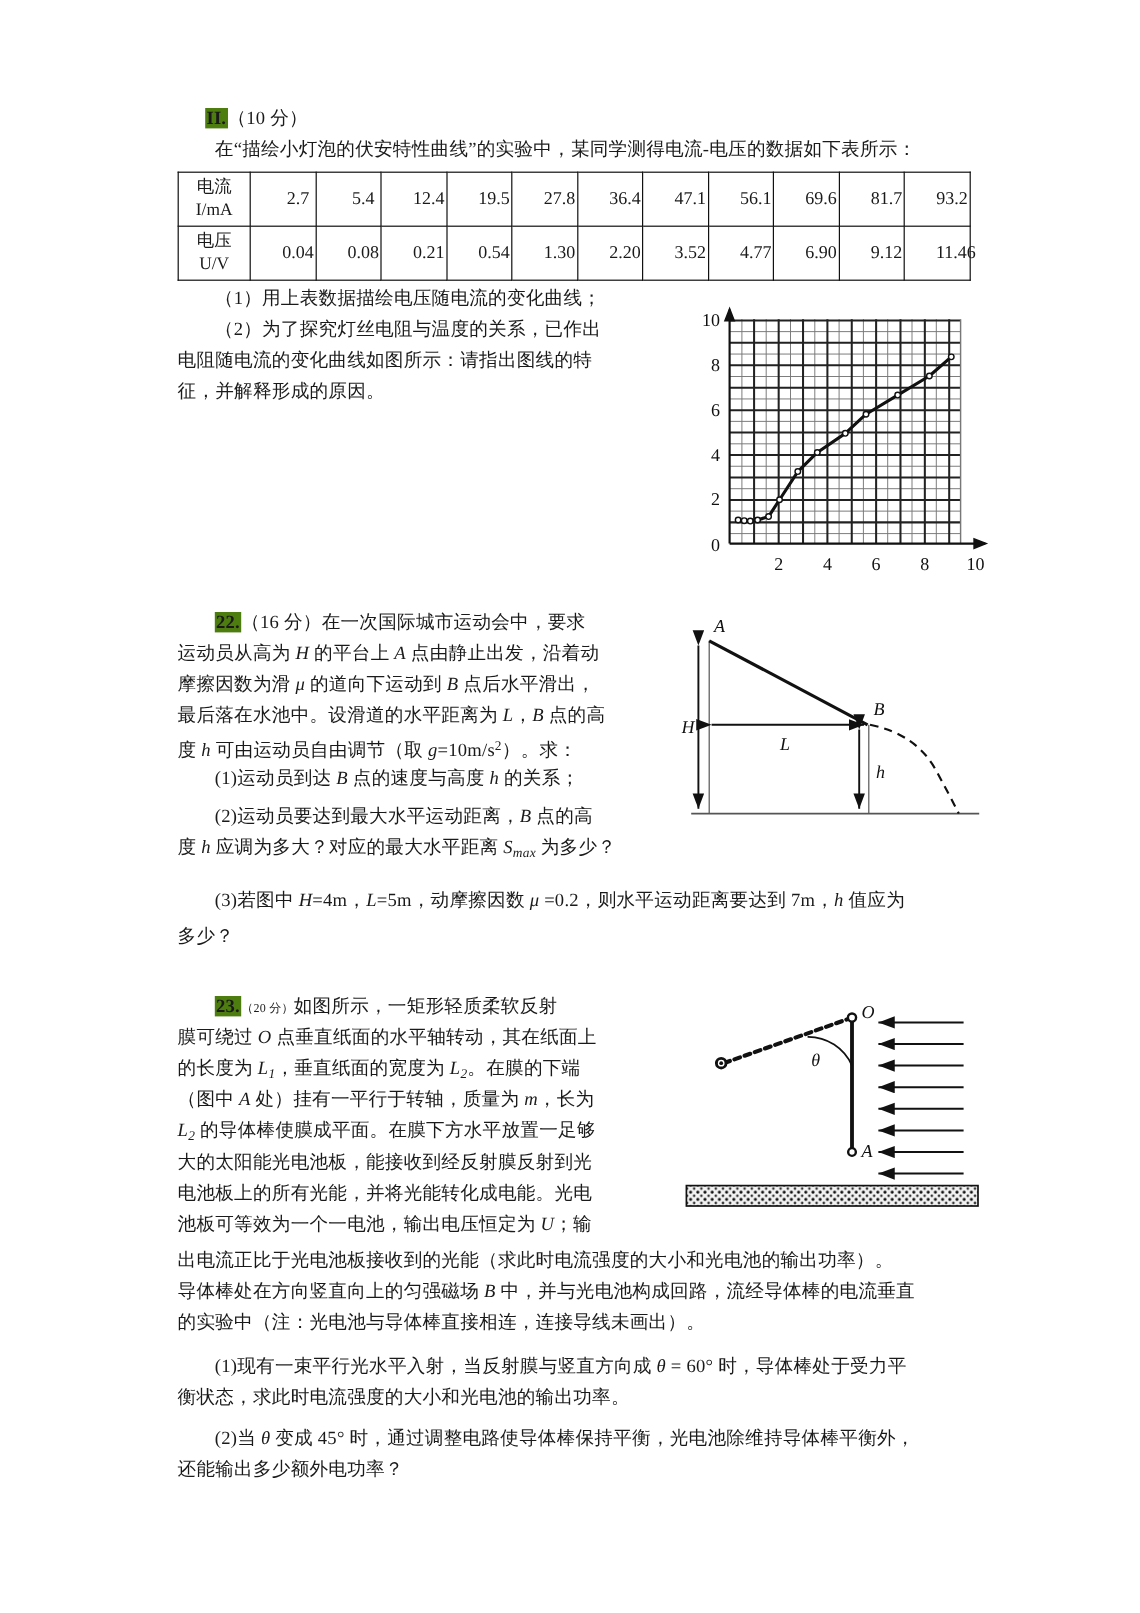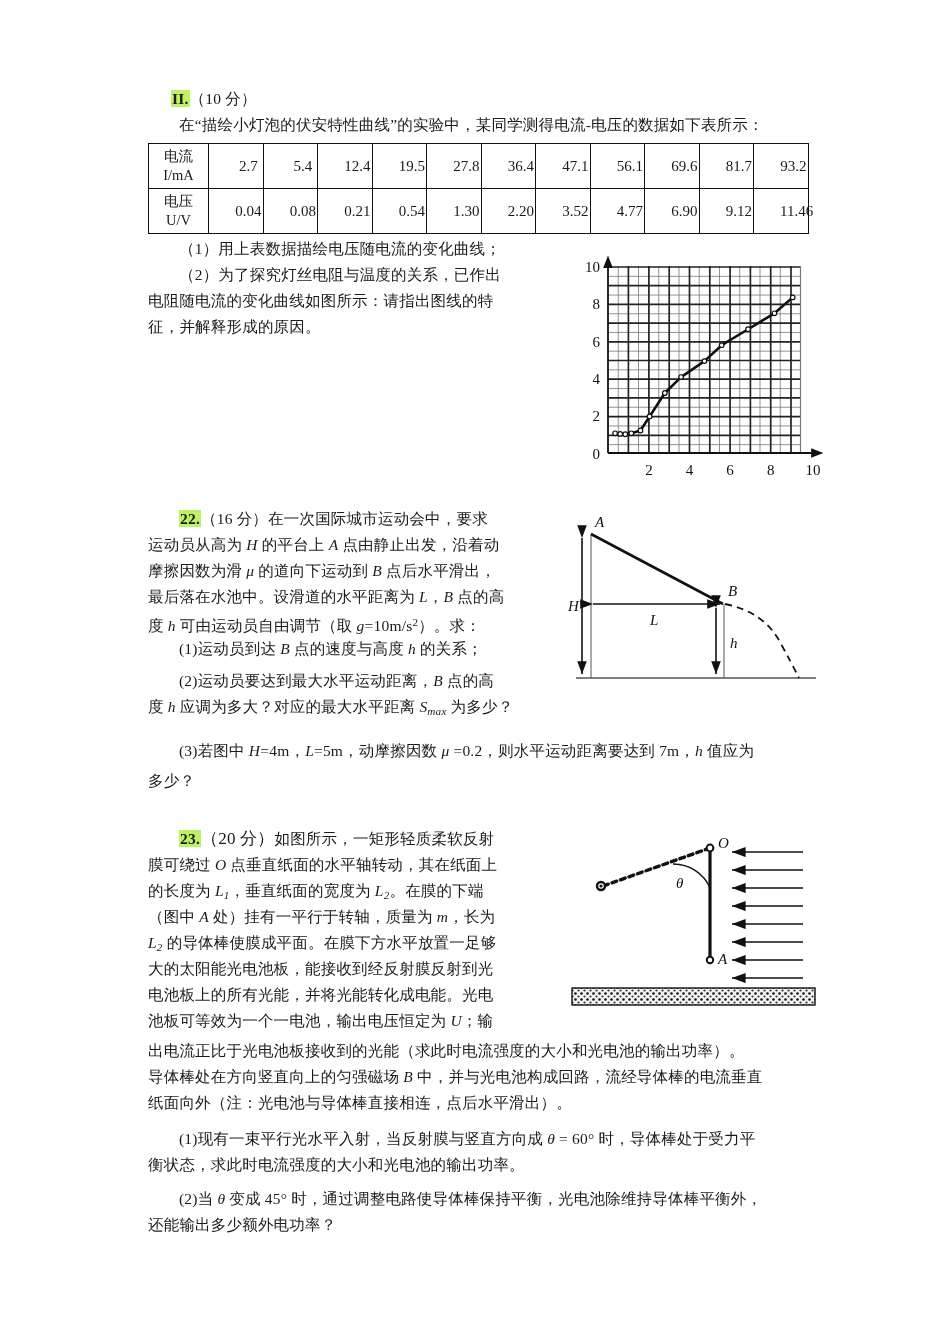--- a/index.html
+++ b/index.html
@@ -23,21 +23,21 @@
   .block { position: absolute; }
   .para {
     font-size: 15.5px;
     line-height: 25.5px;
     text-align: justify;
     text-justify: inter-ideograph;
     letter-spacing: 0.2px;
   }
   .indent { text-indent: 2em; }
   .hl {
-    background: #bef264;
+    background: #4d7c0f;
     font-weight: bold;
     font-family: "Liberation Serif", serif;
     padding: 0 1px;
   }
   i, .it { font-style: italic; font-family: "Liberation Serif", serif; }
   .sub { font-size: 0.72em; vertical-align: -0.28em; font-style: italic; }
   .sup { font-size: 0.72em; vertical-align: 0.45em; }
 
   
   .data-table {
@@ -287,21 +287,21 @@
 
       <text class="glabel-it" x="27" y="19">A</text>
       <text class="glabel-it" x="160" y="88">B</text>
       <text class="glabel-it" x="0" y="103">H</text>
       <text class="glabel-it" x="82" y="117">L</text>
       <text class="glabel-it" x="162" y="140">h</text>
     </svg>
   </div>
 
   <div class="block" style="left:148px; top:826px; width:400px;">
-    <span class="para" style="padding-left:2em;"><span class="hl">23.</span><span style="font-size:17px;">（20 分）</span><span style="font-size:15.5px;">如图所示，一矩形轻质柔软反射</span></span>
+    <span class="para" style="padding-left:2em;"><span class="hl">23.</span><span style="font-size:10px;">（20 分）</span><span style="font-size:15.5px;">如图所示，一矩形轻质柔软反射</span></span>
   </div>
   <div class="block para" style="left:148px; top:852px; width:400px;">
     膜可绕过 <i>O</i> 点垂直纸面的水平轴转动，其在纸面上
   </div>
   <div class="block para" style="left:148px; top:878px; width:400px;">
     的长度为 <i>L</i><span class="sub">1</span>，垂直纸面的宽度为 <i>L</i><span class="sub">2</span>。在膜的下端
   </div>
   <div class="block para" style="left:148px; top:904px; width:400px;">
     （图中 <i>A</i> 处）挂有一平行于转轴，质量为 <i>m</i>，长为
   </div>
@@ -318,21 +318,21 @@
     池板可等效为一个一电池，输出电压恒定为 <i>U</i>；输
   </div>
 
   <div class="block para" style="left:148px; top:1038px; width:672px;">
     出电流正比于光电池板接收到的光能（求此时电流强度的大小和光电池的输出功率）。
   </div>
   <div class="block para" style="left:148px; top:1064px; width:672px;">
     导体棒处在方向竖直向上的匀强磁场 <i>B</i> 中，并与光电池构成回路，流经导体棒的电流垂直
   </div>
   <div class="block para" style="left:148px; top:1090px; width:672px;">
-    纸面向外（注：光电池与导体棒直接相连，点后水平滑出）。
+    的实验中（注：光电池与导体棒直接相连，连接导线未画出）。
   </div>
 
   <div class="block para indent" style="left:148px; top:1126px; width:672px;">
     (1)现有一束平行光水平入射，当反射膜与竖直方向成 <i>θ</i> = 60° 时，导体棒处于受力平
   </div>
   <div class="block para" style="left:148px; top:1152px; width:672px;">
     衡状态，求此时电流强度的大小和光电池的输出功率。
   </div>
   <div class="block para indent" style="left:148px; top:1186px; width:672px;">
     (2)当 <i>θ</i> 变成 45° 时，通过调整电路使导体棒保持平衡，光电池除维持导体棒平衡外，

